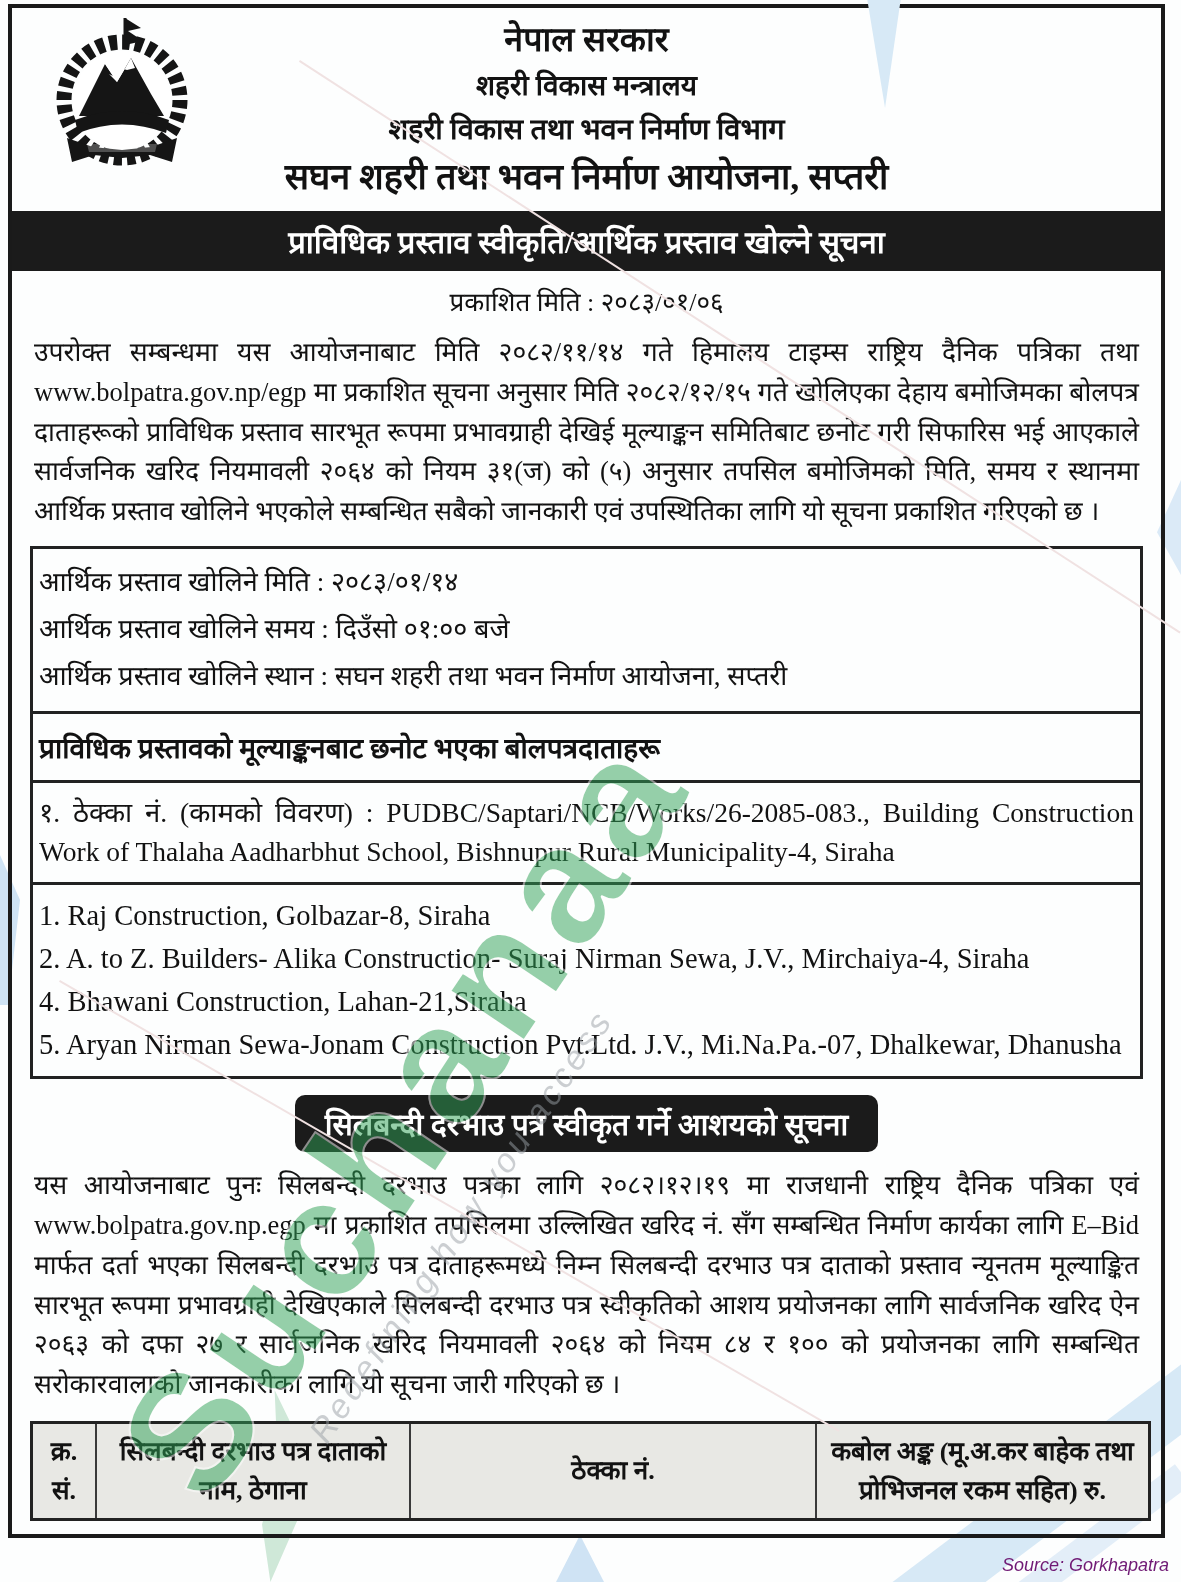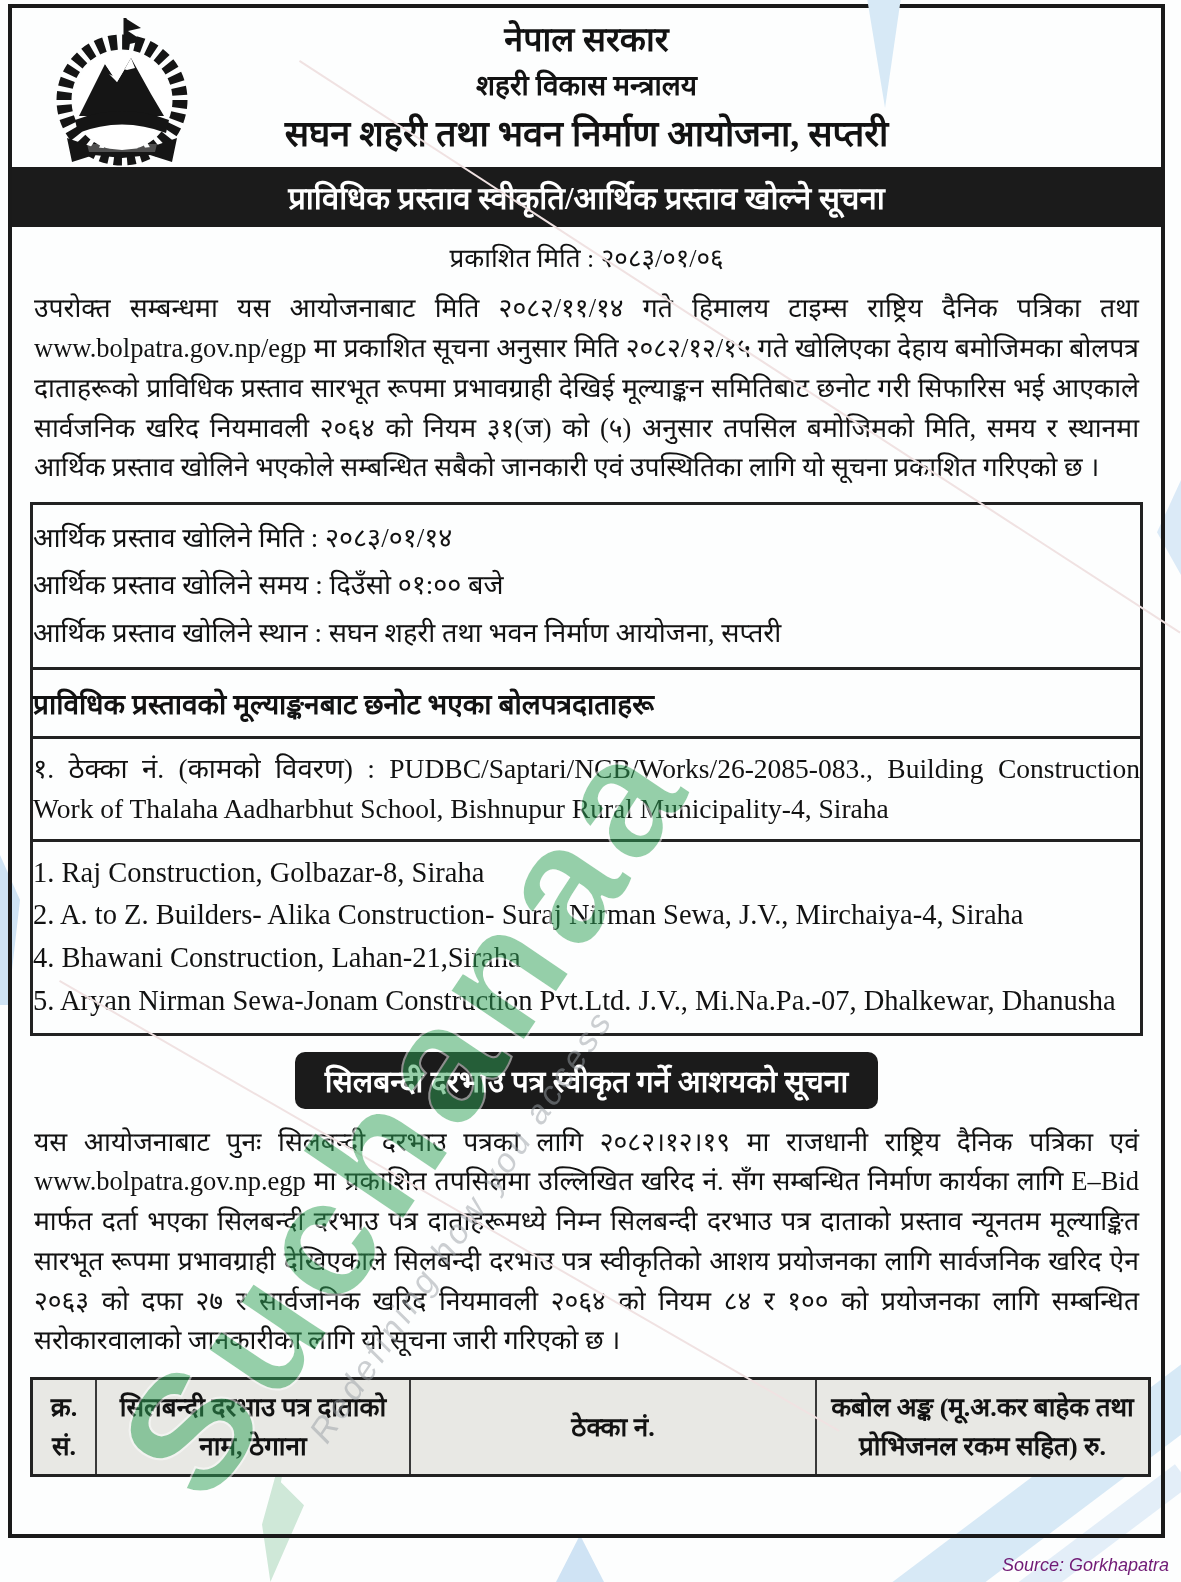--- a/index.html
+++ b/index.html
@@ -32,21 +32,21 @@
   .banner-full{margin-top:10px;background:#1b1b1b;color:#ffffff;text-align:center;
     font-size:31px;font-weight:bold;padding:9px 0;}
   .banner2-row{text-align:center;margin-top:16px;}
   .banner-pill{display:inline-block;background:#1b1b1b;color:#ffffff;font-size:30px;font-weight:bold;
     padding:8px 30px;border-radius:10px;}
   .pubdate{text-align:center;font-size:26px;margin-top:12px;}
   
   .para{margin:14px 22px 0 22px;font-size:26.5px;line-height:1.5;text-align:justify;}
   
   .stack{margin:14px 18px 0 18px;border:3px solid #222;}
-  .stack-sec{padding:10px 0;}
+  .stack-sec{padding:10px 6px;}
   .stack-sec + .stack-sec{border-top:3px solid #222;}
   .dt-line{font-size:27px;line-height:1.75;}
   .sec-head{font-size:28px;font-weight:bold;padding:4px 0;}
   .contract{font-size:27.5px;line-height:1.45;text-align:justify;}
   .bidder{font-size:28.5px;line-height:1.5;}
   
   table.tbl{margin:16px 18px 0 18px;width:1121px;border-collapse:collapse;border:3px solid #222;
     table-layout:fixed;}
   .tbl th{background:#e8e8e4;font-weight:bold;font-size:26px;line-height:1.5;
     border:2px solid #3a3a3a;padding:8px 6px;text-align:center;}
@@ -89,20 +89,21 @@
           <path d="M58 48 L66 60 L62 58 L70 66 L76 56 L84 42 L88 52 L80 54 Z" fill="#ffffff"></path>
           <path d="M28 104 Q75 86 122 104 L119 117 Q75 100 31 117 Z" fill="#151515"></path>
           <path d="M20 122 L46 131 L75 134 L104 131 L130 122 L125 146 L103 139 L75 142 L47 139 L25 146 Z" fill="#151515"></path>
           <path d="M40 128 L110 128 L108 136 L42 136 Z" fill="#ffffff" opacity="0.25"></path>
         </svg>
       </div>
 
       <div class="hdr">
         <div class="hdr-line1">नेपाल सरकार</div>
         <div class="hdr-line2">शहरी विकास मन्त्रालय</div>
+        <div class="hdr-line3">शहरी विकास तथा भवन निर्माण विभाग</div>
         <div class="hdr-line4">सघन शहरी तथा भवन निर्माण आयोजना, सप्तरी</div>
       </div>
 
       <div class="banner-full">प्राविधिक प्रस्ताव स्वीकृति/आर्थिक प्रस्ताव खोल्ने सूचना</div>
 
       <div class="pubdate">प्रकाशित मिति : २०८३/०१/०६</div>
 
       <div class="para">उपरोक्त सम्बन्धमा यस आयोजनाबाट मिति २०८२/११/१४ गते हिमालय टाइम्स राष्ट्रिय दैनिक पत्रिका तथा www.bolpatra.gov.np/egp मा प्रकाशित सूचना अनुसार मिति २०८२/१२/१५ गते खोलिएका देहाय बमोजिमका बोलपत्र दाताहरूको प्राविधिक प्रस्ताव सारभूत रूपमा प्रभावग्राही देखिई मूल्याङ्कन समितिबाट छनोट गरी सिफारिस भई आएकाले सार्वजनिक खरिद नियमावली २०६४ को नियम ३१(ज) को (५) अनुसार तपसिल बमोजिमको मिति, समय र स्थानमा आर्थिक प्रस्ताव खोलिने भएकोले सम्बन्धित सबैको जानकारी एवं उपस्थितिका लागि यो सूचना प्रकाशित गरिएको छ ।</div>
 
       <div class="stack">

